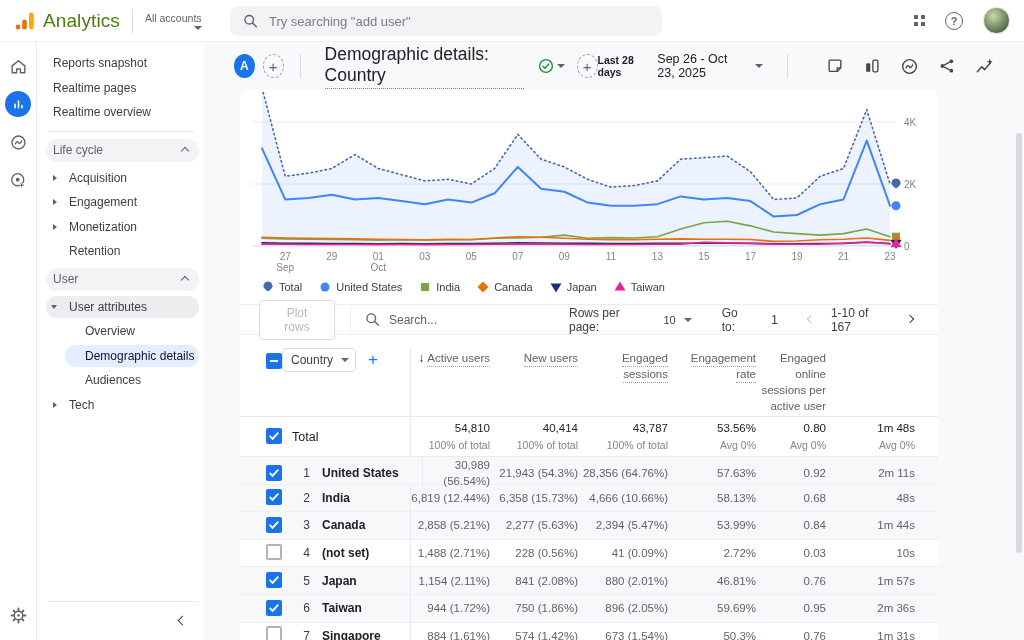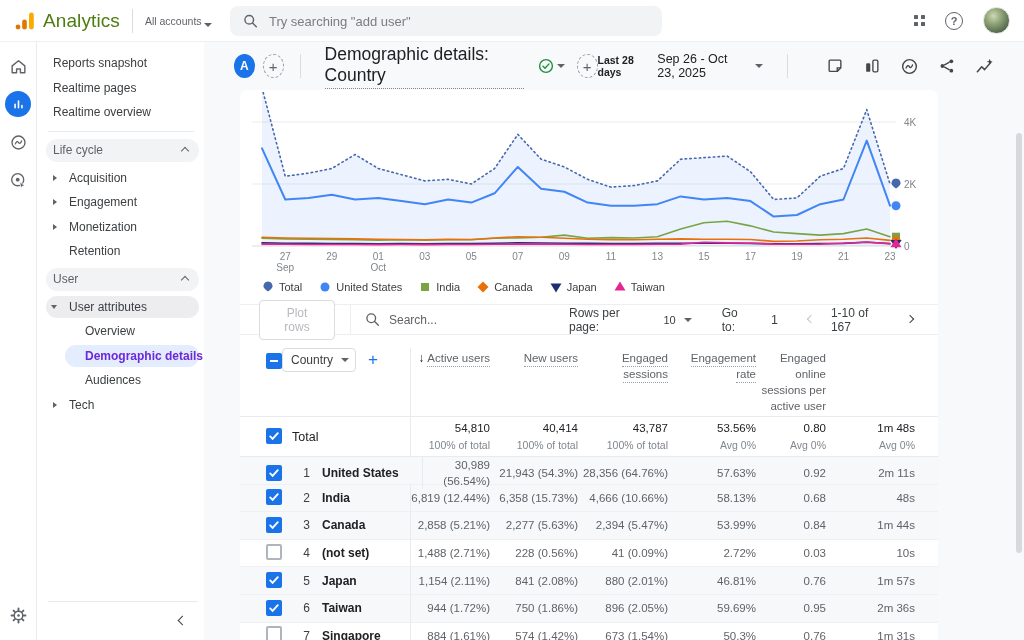--- a/index.html
+++ b/index.html
@@ -4,21 +4,21 @@
 <style>
   * { box-sizing: border-box; margin:0; padding:0; }
   html,body { width:1024px; height:640px; overflow:hidden; }
   body { font-family:"Liberation Sans", sans-serif; background:#fff; color:#202124; position:relative; }
 
   
   .appbar{position:absolute;top:0;left:0;right:0;height:42px;background:#fff;border-bottom:1px solid #eef0f2;display:flex;align-items:center;z-index:9}
   .logo-wrap{display:flex;align-items:center;padding-left:14px;gap:7px}
   .brand{font-size:19px;color:#4d7c0f;letter-spacing:.1px}
   .vd{width:1px;height:24px;background:#dadce0;margin:0 12px}
-  .acct{display:flex;align-items:flex-end;gap:2px;cursor:pointer}
+  .acct{display:flex;flex-direction:column;align-items:flex-end;gap:2px;cursor:pointer}
   .acct-label{font-size:10.5px;color:#5f6368}
   .caret{width:0;height:0;border-left:4px solid transparent;border-right:4px solid transparent;border-top:4px solid #5f6368}
   .searchbar{position:absolute;left:230px;top:6px;width:432px;height:30px;background:#f1f3f4;border-radius:8px;display:flex;align-items:center;padding:0 13px;gap:11px}
   input.search{border:none;background:transparent;outline:none;font-size:13px;color:#3c4043;width:100%;font-family:inherit}
   input.search::placeholder{color:#797e83}
   .appbar-right{margin-left:auto;display:flex;align-items:center;gap:20px;padding-right:14px}
   .help-badge{width:18px;height:18px;border-radius:50%;border:1.6px solid #5f6368;color:#5f6368;font-size:11px;font-weight:bold;display:flex;align-items:center;justify-content:center}
   .avatar{width:27px;height:27px;border-radius:50%;background:radial-gradient(circle at 38% 32%, #cdd9b5 0%, #90a478 35%, #52684a 75%, #35472f 100%);border:1px solid #e0e0e0}
   .grid-icon{display:grid;grid-template-columns:4px 4px;grid-template-rows:4px 4px;gap:3px}
   .grid-icon i{background:#5f6368;border-radius:.5px}
@@ -38,21 +38,21 @@
   .ind1 .lbl{margin-left:31px}
   .ind2 .lbl{margin-left:47px}
   .nav-divider{height:1px;background:#e8eaed;margin:6px 10px 6px 10px}
   .nav-section{height:25px;display:flex;align-items:center;position:relative;color:#5f6368;cursor:pointer;margin:3px 0}
   .nav-section .pillbg{position:absolute;left:8px;right:5px;top:1px;bottom:1px;background:#f1f3f4;border-radius:13px}
   .nav-section .lbl{margin-left:15px;position:relative;z-index:1}
   .chev-up{position:absolute;right:16px;top:10px;width:6px;height:6px;border-left:1.5px solid #5f6368;border-top:1.5px solid #5f6368;transform:rotate(45deg);z-index:1}
   .tri-r{position:absolute;left:15px;width:0;height:0;border-top:3.5px solid transparent;border-bottom:3.5px solid transparent;border-left:4.5px solid #5f6368}
   .tri-d{position:absolute;left:13px;width:0;height:0;border-left:3.5px solid transparent;border-right:3.5px solid transparent;border-top:4.5px solid #5f6368}
   .nav-item .graybg{position:absolute;left:8px;right:5px;top:1px;bottom:1px;background:#ededf0;border-radius:13px;z-index:0}
-  .nav-item.sel{color:#6d28d9;font-weight:bold}
+  .nav-item.sel{color:#0f172a;font-weight:normal}
   .nav-item .selbg{position:absolute;left:27px;right:5px;top:1px;bottom:1px;background:#e4edfd;border-radius:13px;z-index:0}
   .nav-foot-div{position:absolute;left:10px;right:6px;top:559px;height:1px;background:#e8eaed}
   .collapse-btn{position:absolute;right:14px;top:571px;width:16px;height:16px;cursor:pointer}
   .chev-left{position:absolute;left:5px;top:4px;width:7px;height:7px;border-left:1.8px solid #3c4043;border-bottom:1.8px solid #3c4043;transform:rotate(45deg)}
 
   
   .content{position:absolute;left:204px;top:42px;width:820px;height:598px;background:#f8f9fa;overflow:hidden}
 
   .report-bar{height:48px;display:flex;align-items:center;padding:0 30px}
   .prop-chip{width:24px;height:24px;border-radius:50%;background:#1a73e8;color:#fff;font-size:12px;font-weight:bold;display:flex;align-items:center;justify-content:center}

